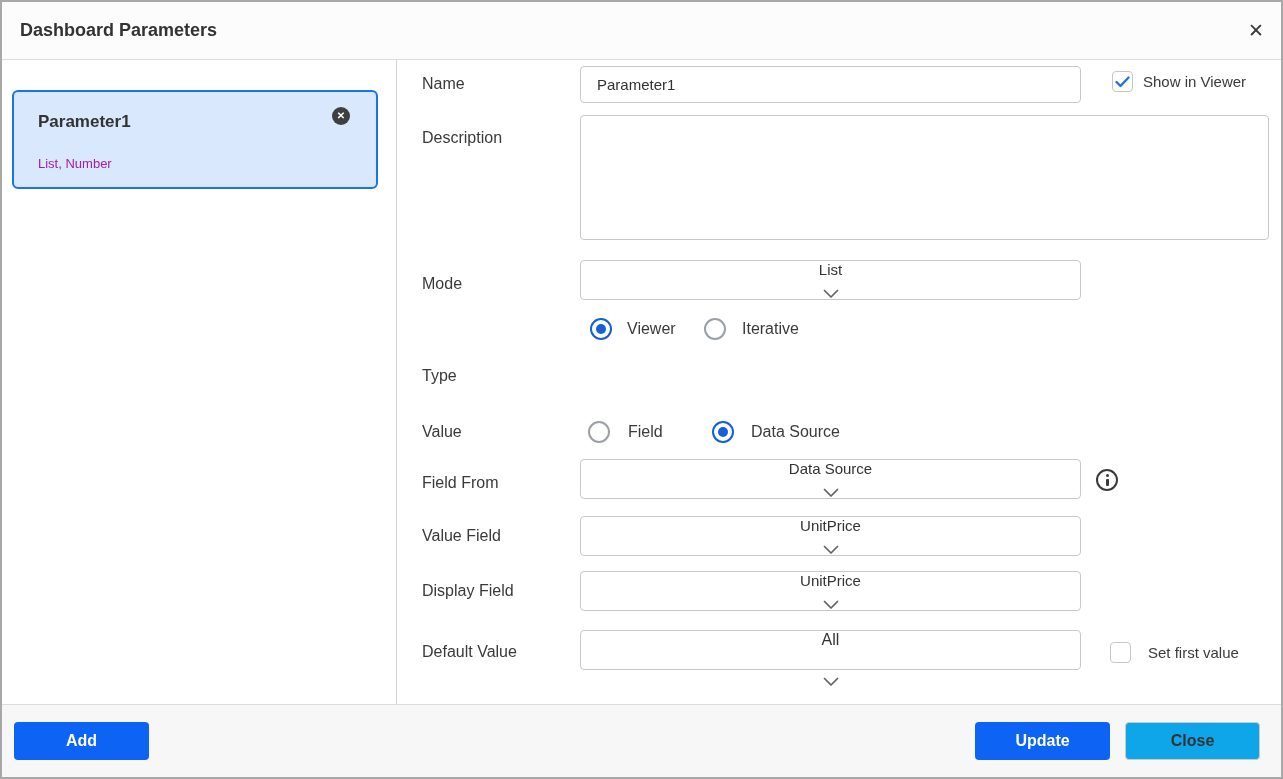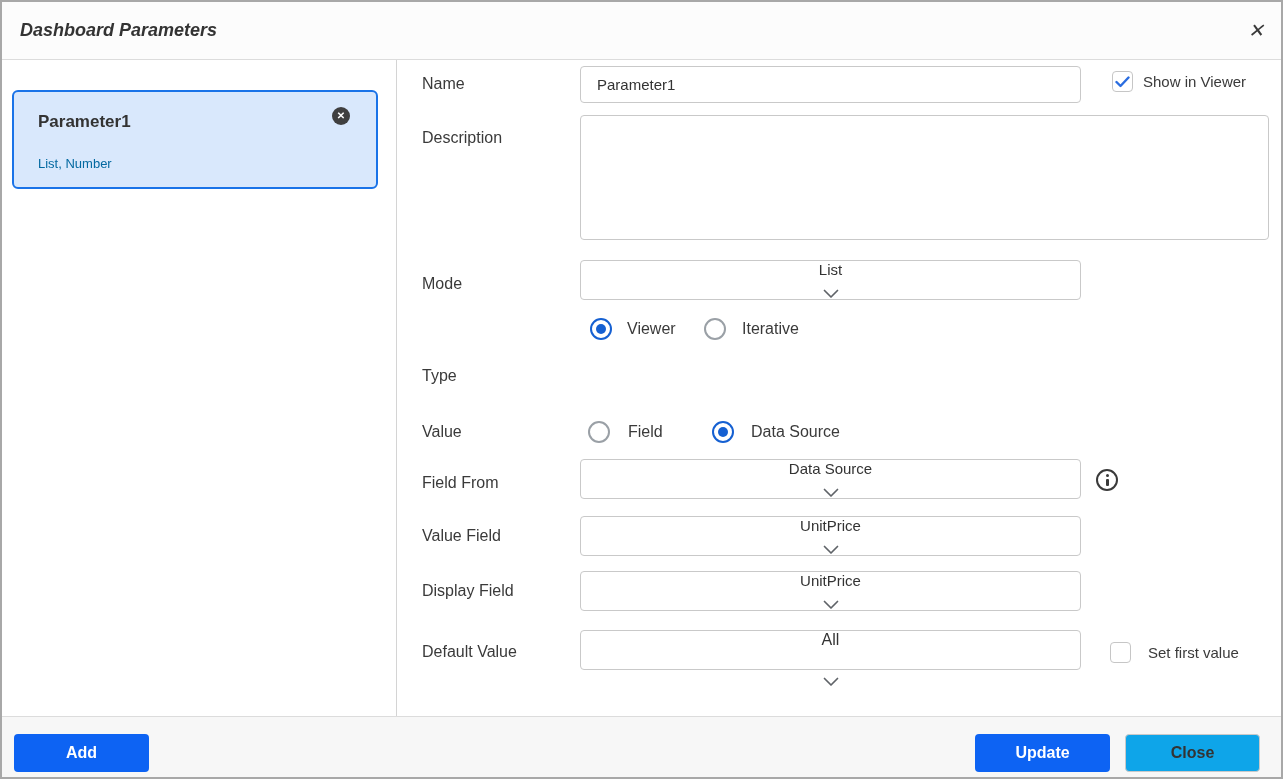--- a/index.html
+++ b/index.html
@@ -7,21 +7,21 @@
   body { font-family: "Liberation Sans", sans-serif; }
 
   .stage{
     position:relative; width:1283px; height:779px;
     background:#ffffff; border:2px solid #a8a8a8; overflow:hidden;
   }
 
   
   .hdr{
     position:absolute; left:0; top:0; width:100%; height:58px;
-    background:#fcfcfc; border-bottom:1px solid #dcdcdc;font-style:italic;
+    background:#fcfcfc; border-bottom:1px solid #dcdcdc;
   }
   .hdr-title{
     position:absolute; left:18px; top:0; line-height:57px;
     font-size:18px; font-weight:700; color:#333;
   }
   .hdr-close{
     position:absolute; right:13px; top:17px; width:24px; height:24px;
     font-size:19px; line-height:24px; text-align:center; color:#3a3a3a; cursor:pointer;
   }
 
@@ -31,21 +31,21 @@
     background:#fff; border-right:1px solid #d4d4d4;
   }
   .param-card{
     position:absolute; left:10px; top:30px; width:366px; height:99px;
     background:#d9e8fc; border:2px solid #1a73e8; border-radius:6px; cursor:pointer;
   }
   .param-card .pc-title{
     position:absolute; left:24px; top:20px; font-size:17px; font-weight:700; color:#333;
   }
   .param-card .pc-sub{
-    position:absolute; left:24px; bottom:16px; font-size:13px; color:#0369a1;
+    position:absolute; left:24px; bottom:16px; font-size:13px; color:#a21caf;
   }
   .pc-remove{
     position:absolute; right:26px; top:15px; width:18px; height:18px;
     background:#3f3f3f; border-radius:50%; cursor:pointer;
     color:#fff; font-size:10px; font-weight:700; line-height:18px; text-align:center;
   }
 
   
   .flabel{
     position:absolute; left:420px; font-size:16px; color:#3a3a3a; line-height:24px;
@@ -97,21 +97,21 @@
   
   .info{
     position:absolute; left:1094px; top:467px; width:22px; height:22px;
     border:2px solid #3a3a3a; border-radius:50%; cursor:pointer;
   }
   .info .dot{ position:absolute; left:8px; top:3px; width:3px; height:3px; border-radius:50%; background:#3a3a3a; }
   .info .stem{ position:absolute; left:8px; top:8px; width:3px; height:7px; background:#3a3a3a; border-radius:1px; }
 
   
   .ftr{
-    position:absolute; left:0; bottom:0; width:100%; height:61px;
+    position:absolute; left:0; bottom:0; width:100%; height:73px;
     background:#f7f7f7; border-top:1px solid #dcdcdc;
   }
   .btn{
     position:absolute; top:17px; height:38px; width:135px; border-radius:4px;
     font-family:"Liberation Sans",sans-serif; font-size:16px; font-weight:700;
     display:flex; align-items:center; justify-content:center; cursor:pointer;
     border:1px solid transparent;
   }
   .btn.primary{ background:#0d63f3; color:#fff; }
   .btn.plain{ background:#0ea5e9; color:#333; border-color:#c9c9c9; }

